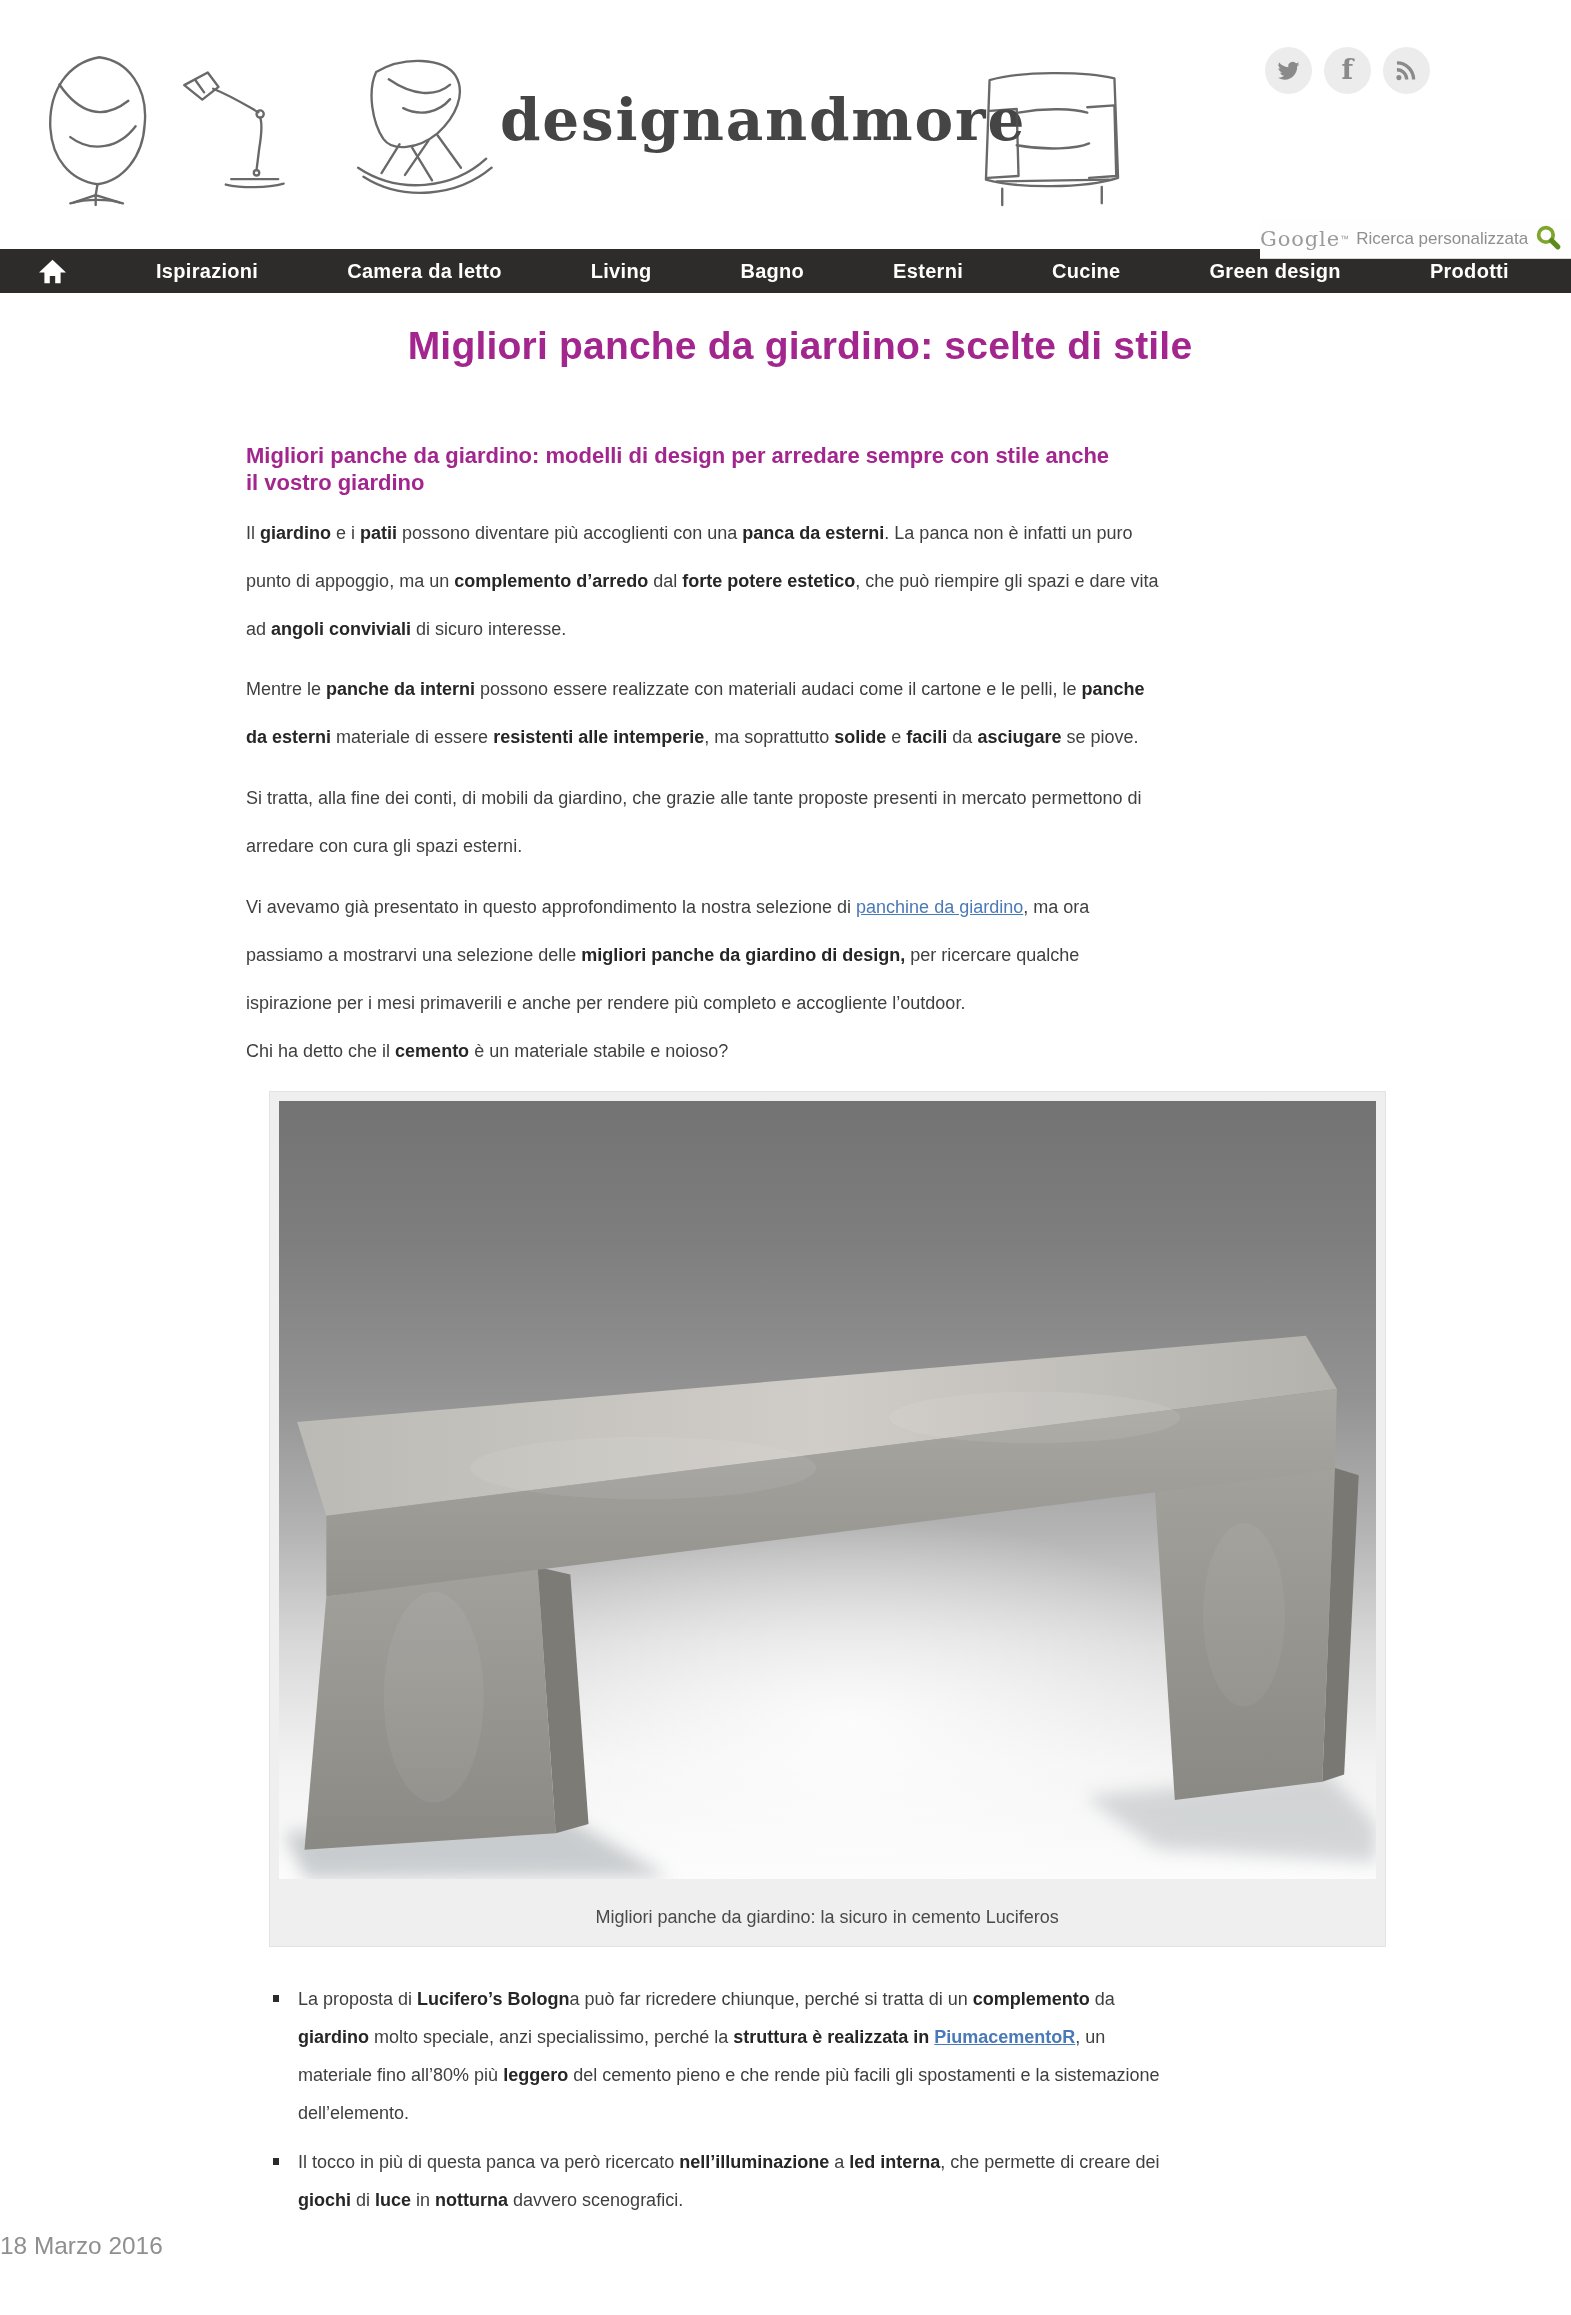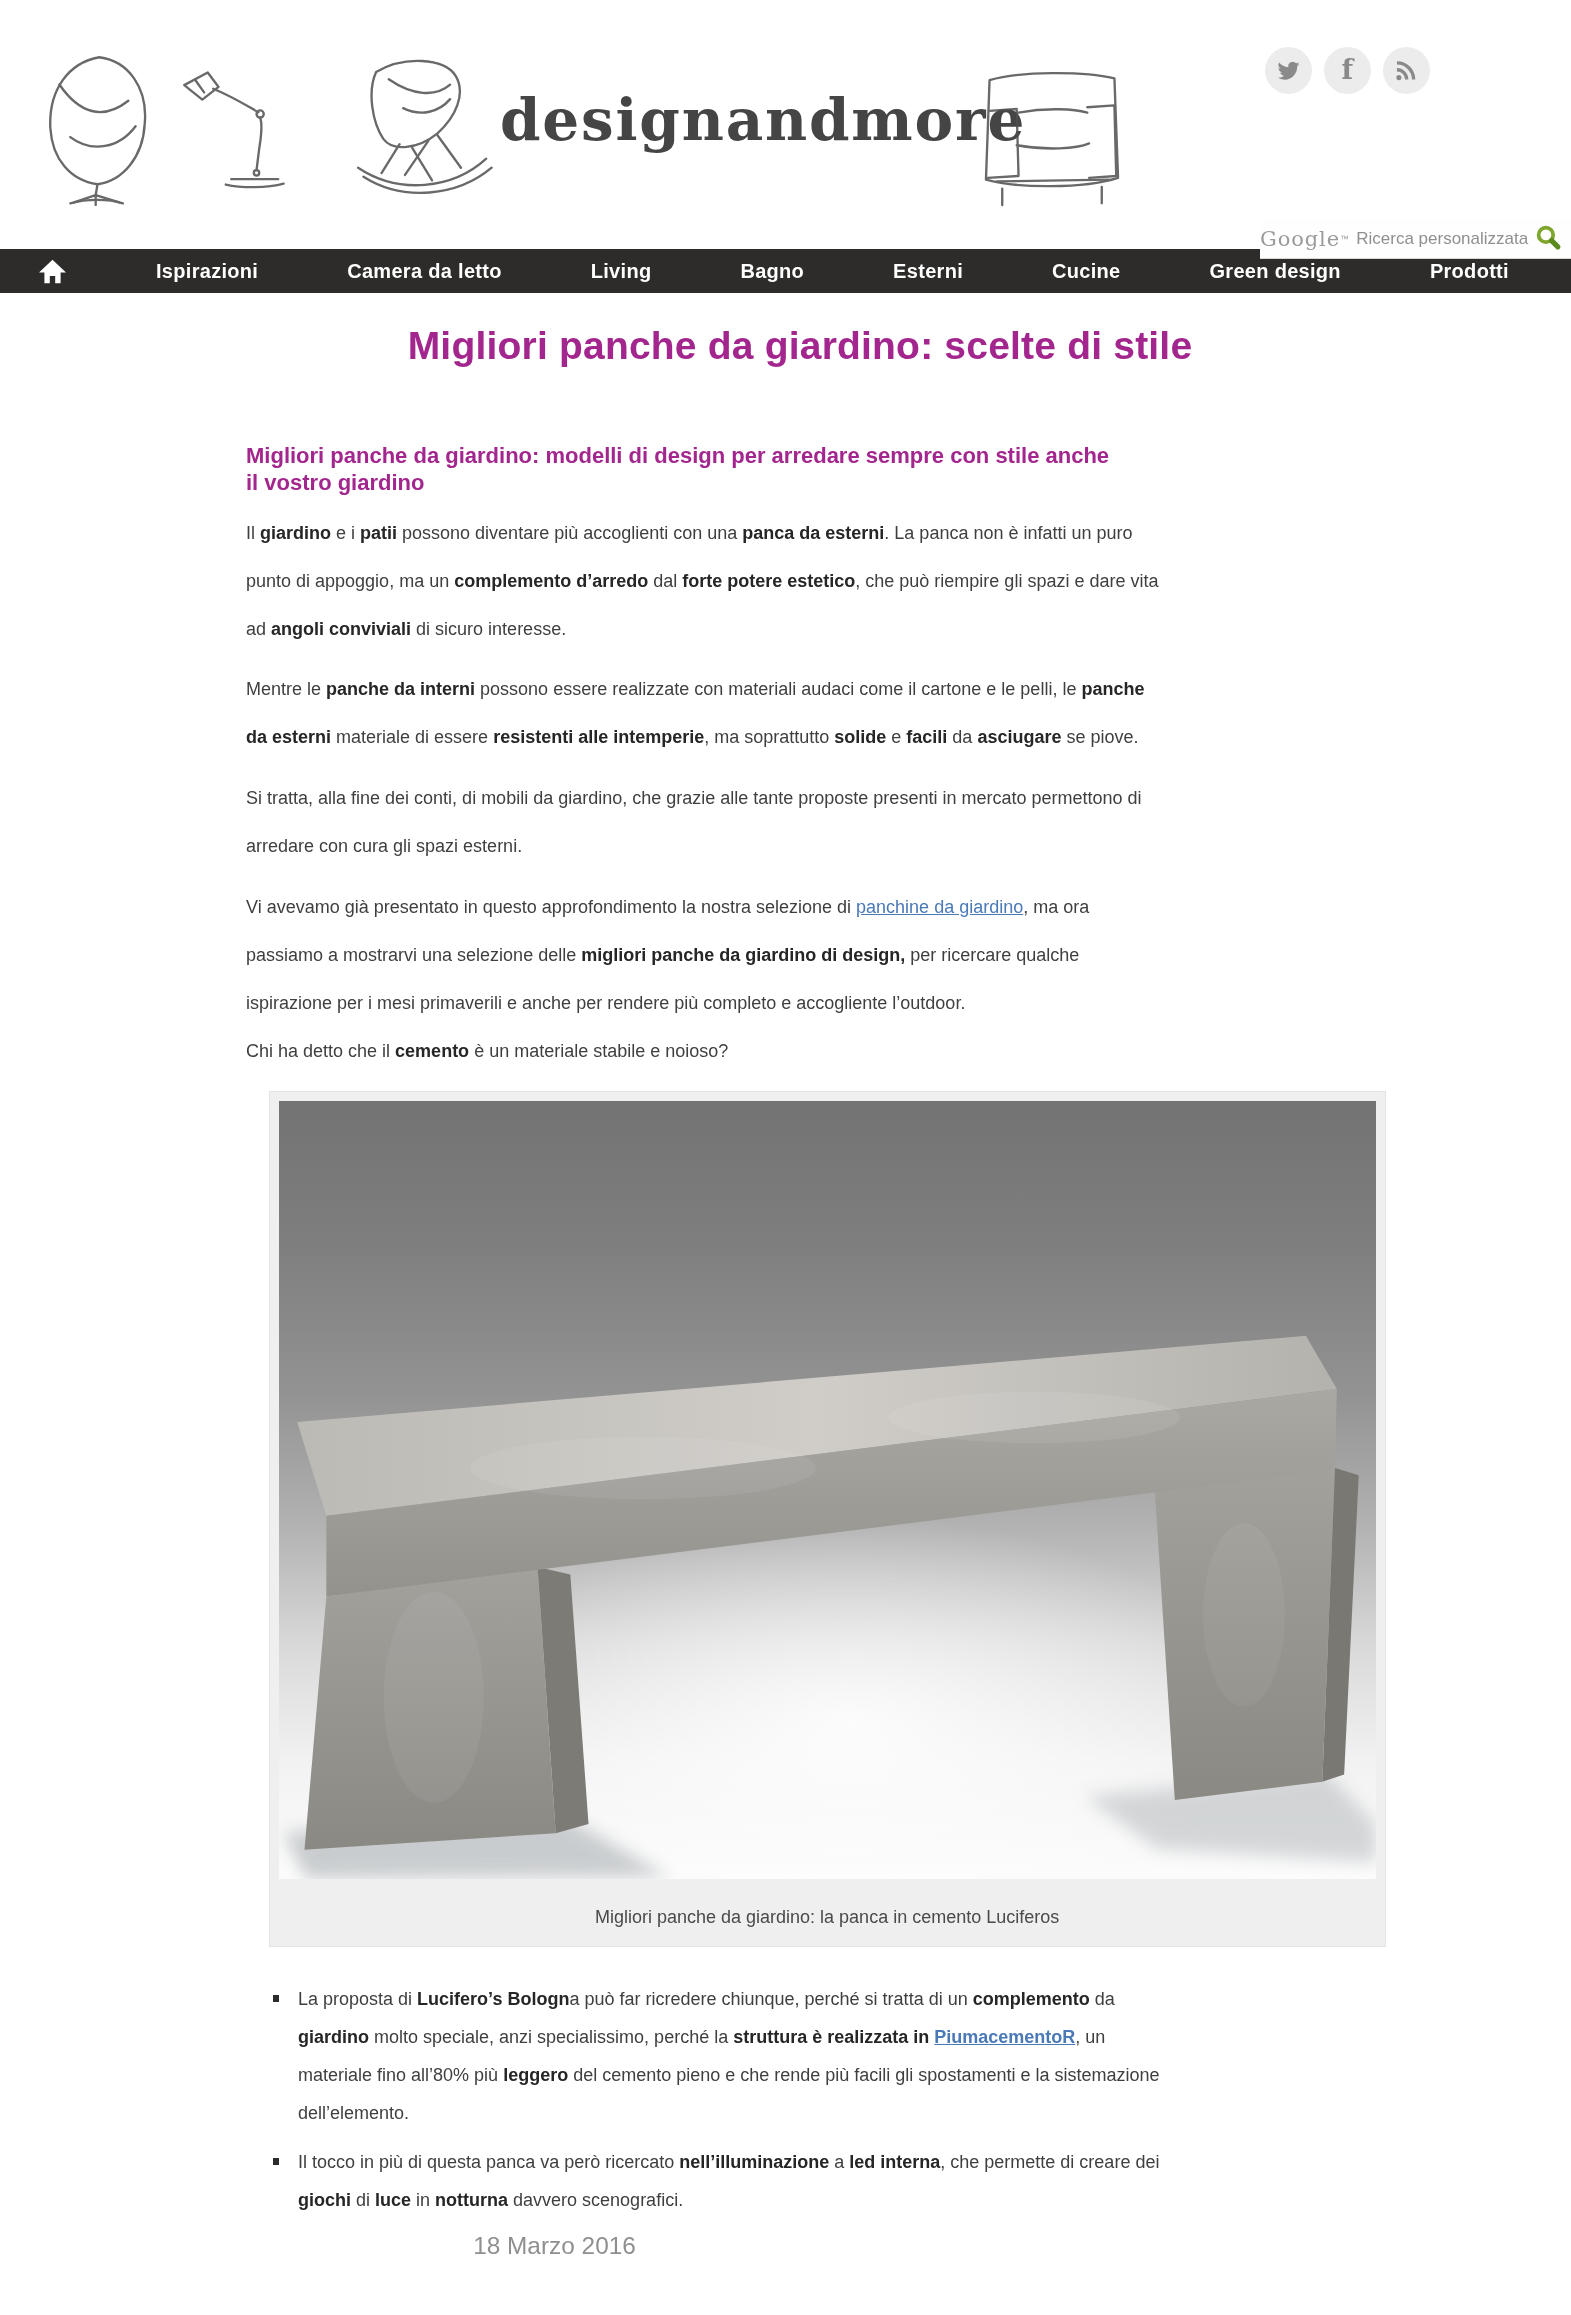--- a/index.html
+++ b/index.html
@@ -83,21 +83,21 @@
     list-style:none;margin:33px 0 0 25px;padding:0;width:1113px;
   }
   ul.points li{
     position:relative;padding-left:27px;font-size:18px;line-height:38px;
     white-space:pre-wrap;color:#3f3f3f;
   }
   ul.points li + li{margin-top:11px;}
   ul.points li::before{
     content:"";position:absolute;left:1.8px;top:15.4px;width:6.3px;height:6.3px;background:#2b2b2b;
   }
-  .date-row{width:1243px;margin-top:12.7px;text-align:center;padding-right:134px;}
+  .date-row{width:1243px;margin-top:12.7px;text-align:left;padding-right:134px;}
   .date{font-size:24.4px;color:#8f8f8f;}
 </style>
 </head>
 <body>
 
 <div class="header">
 
   <span class="sketch" style="left:34px;top:50px;">
     <svg width="127" height="156" viewBox="0 0 140 172">
       <g class="sk-stroke">
@@ -249,21 +249,21 @@
         <polygon points="962,424 1160,400 1146,742 984,762" fill="url(#gLeg)"></polygon>
         <polygon points="1160,400 1186,408 1170,734 1146,742" fill="#7a7873"></polygon>
         <polygon points="20,350 1128,256 1162,314 52,452" fill="url(#gTop)"></polygon>
         <polygon points="52,452 1162,314 1160,402 52,540" fill="url(#gFront)"></polygon>
         <ellipse cx="400" cy="400" rx="190" ry="34" fill="#ffffff" opacity="0.07"></ellipse>
         <ellipse cx="830" cy="345" rx="160" ry="28" fill="#ffffff" opacity="0.08"></ellipse>
         <ellipse cx="170" cy="650" rx="55" ry="115" fill="#ffffff" opacity="0.06"></ellipse>
         <ellipse cx="1060" cy="560" rx="45" ry="100" fill="#ffffff" opacity="0.05"></ellipse>
       </svg>
     </div>
-    <div class="caption">Migliori panche da giardino: la panca in cemento Luciferos</div>
+    <div class="caption">Migliori panche da giardino: la sicuro in cemento Luciferos</div>
   </div>
 
   <ul class="points">
     <li><span>La proposta di </span><span class="b">Lucifero’s Bologn</span><span>a può far ricredere chiunque, perché si tratta di un </span><span class="b">complemento</span><span> da
 </span><span class="b">giardino</span><span> molto speciale, anzi specialissimo, perché la </span><span class="b">struttura è realizzata in </span><a href="#" class="lnk b">PiumacementoR</a><span>, un
 materiale fino all’80% più </span><span class="b">leggero</span><span> del cemento pieno e che rende più facili gli spostamenti e la sistemazione
 dell’elemento.</span></li>
     <li><span>Il tocco in più di questa panca va però ricercato </span><span class="b">nell’illuminazione</span><span> a </span><span class="b">led interna</span><span>, che permette di creare dei
 </span><span class="b">giochi</span><span> di </span><span class="b">luce</span><span> in </span><span class="b">notturna</span><span> davvero scenografici.</span></li>
   </ul>

